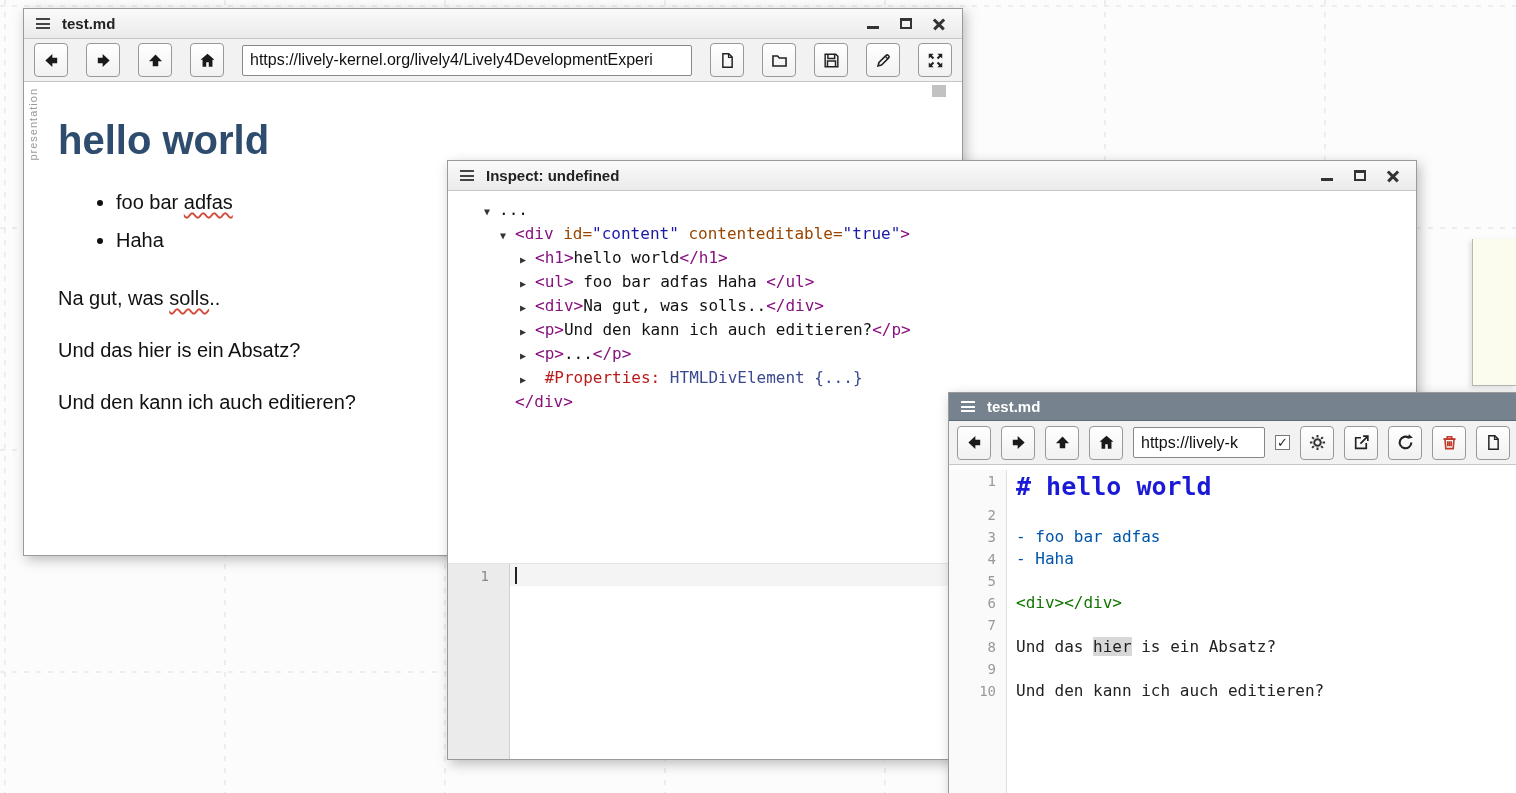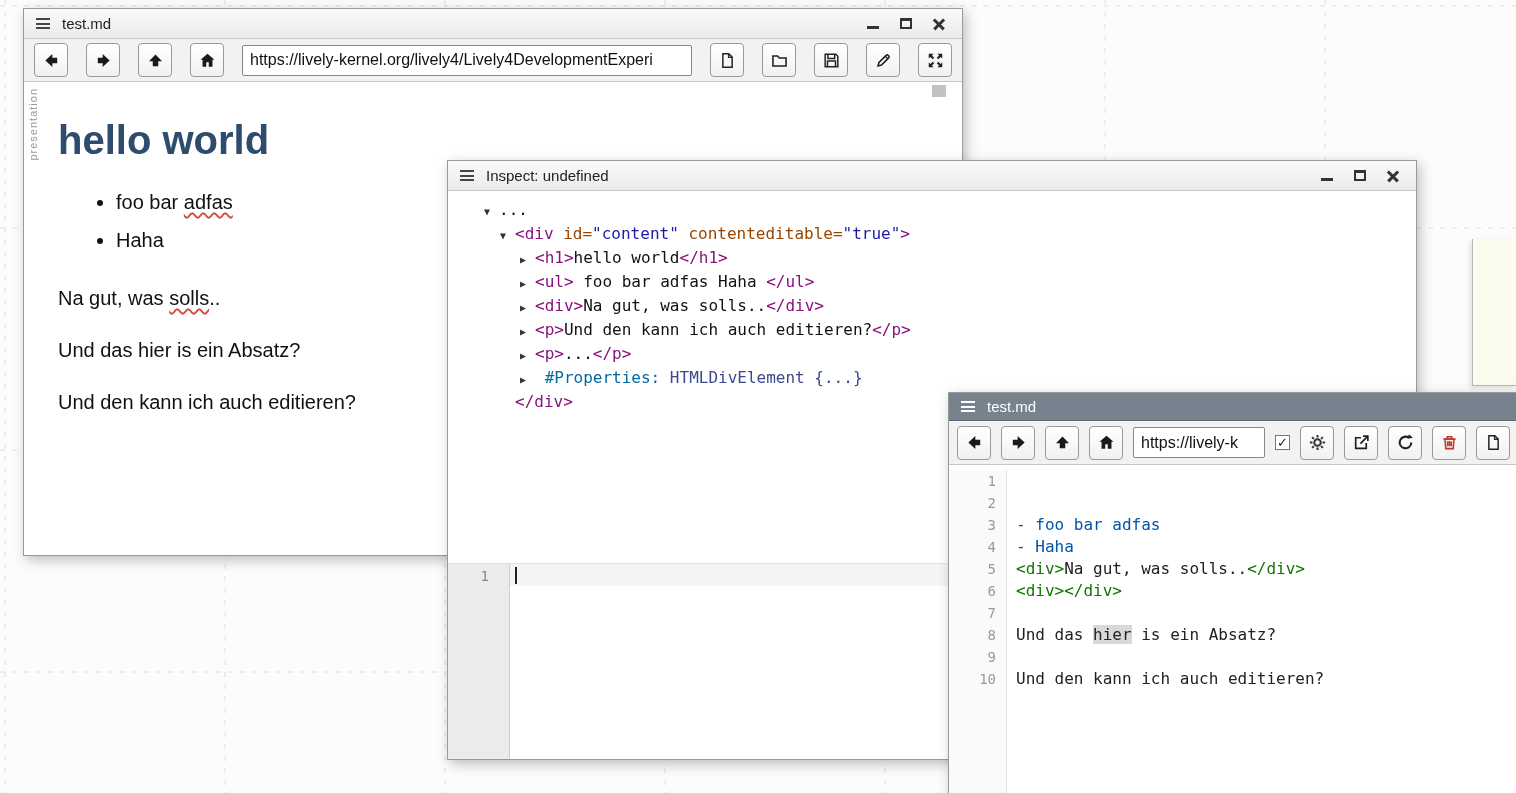--- a/index.html
+++ b/index.html
@@ -14,21 +14,21 @@
 
   .window { position:absolute; background:#fff; border:1px solid #9a9a9a;
             box-shadow:3px 4px 12px rgba(0,0,0,.25); }
   #md-window        { left:23px;  top:8px;   width:940px; height:548px; z-index:1; }
   #inspector-window { left:447px; top:160px; width:970px; height:600px; z-index:2; }
   #editor-window    { left:948px; top:392px; width:600px; height:470px; z-index:3; }
 
   
   .titlebar { height:30px; display:flex; align-items:center; gap:12px; padding:0 12px;
               background:linear-gradient(#fafafa,#ebebeb); border-bottom:1px solid #c6c6c6; cursor:default; }
-  .titlebar .title { font-weight:normal; font-size:15px; color:#222; }
+  .titlebar .title { font-weight:bold; font-size:15px; color:#222; }
   .hamburger { display:inline-flex; flex-direction:column; gap:2.5px; width:14px; cursor:pointer; }
   .hamburger i { display:block; height:2px; background:#444; }
   .win-controls { margin-left:auto; display:flex; align-items:center; gap:15px; padding-right:2px; }
   .wc { width:18px; height:16px; display:inline-flex; align-items:center; justify-content:center;
         position:relative; cursor:pointer; }
   .ic-min { width:12px; height:3px; background:#333; margin-top:7px; }
   .ic-max { width:12px; height:11px; border:2px solid #333; border-top-width:3px; }
   .wc-close i,.wc-close b { position:absolute; left:2px; top:7px; width:14px; height:2.5px; background:#333; }
   .wc-close i { transform:rotate(45deg); }
   .wc-close b { transform:rotate(-45deg); }
@@ -67,21 +67,21 @@
 
   
   .tree { padding-top:8px; font-family:"DejaVu Sans Mono","Liberation Mono",monospace;
           font-size:16px; line-height:22px; }
   .tree-line { white-space:pre; color:#111; cursor:default; }
   .arrow { display:inline-block; width:15px; font-size:10px; color:#333; }
   .seg-tag     { color:#881280; }
   .seg-attr    { color:#994500; }
   .seg-value   { color:#1a1aa6; }
   .seg-text    { color:#111; }
-  .seg-propkey { color:#0369a1; }
+  .seg-propkey { color:#b91c1c; }
   .seg-propval { color:#3b4a8f; }
   .insp-editor { position:absolute; left:0; right:0; bottom:0; height:196px; display:flex;
                  border-top:1px solid #e3e3e3; background:#fff; }
   .insp-gutter { flex:none; width:62px; background:#ebebeb; border-right:1px solid #cfcfcf;
                  text-align:right; padding:4px 20px 0 0;
                  font-family:"DejaVu Sans Mono",monospace; font-size:14px; color:#888; }
   .insp-body { flex:1; position:relative; }
   .active-line { height:22px; background:#f4f4f4; }
   .caret { position:absolute; left:5px; top:3px; width:2px; height:17px; background:#222; }
 
@@ -362,36 +362,36 @@
           <svg viewBox="0 0 18 18" width="19" height="19">
             <path fill="none" stroke="#222" stroke-width="1.4" d="M4.6 2.6h5.6l3.2 3.2v9.6H4.6z"></path>
             <path fill="none" stroke="#222" stroke-width="1.2" d="M10 2.8v3.2h3.2"></path>
           </svg>
         </span>
       </button>
     </div>
   <div class="code-editor" id="code-lines">
       <div class="code-row heading">
         <span class="code-num">1</span>
+        <span class="code-text"><span class="ct-heading"># hello world</span></span>
       </div>
       <div class="code-row">
         <span class="code-num">2</span>
         <span class="code-text"></span>
       </div>
       <div class="code-row">
         <span class="code-num">3</span>
         <span class="code-text"><span class="ct-list">- foo bar adfas</span></span>
       </div>
       <div class="code-row">
         <span class="code-num">4</span>
         <span class="code-text"><span class="ct-list">- Haha</span></span>
       </div>
       <div class="code-row">
         <span class="code-num">5</span>
-        <span class="code-text"><span class="ct-tag">&lt;div&gt;</span><span class="ct-plain">Na gut, was solls..</span><span class="ct-tag">&lt;/div&gt;</span></span>
       </div>
       <div class="code-row">
         <span class="code-num">6</span>
         <span class="code-text"><span class="ct-tag">&lt;div&gt;</span><span class="ct-tag">&lt;/div&gt;</span></span>
       </div>
       <div class="code-row">
         <span class="code-num">7</span>
         <span class="code-text"></span>
       </div>
       <div class="code-row">

